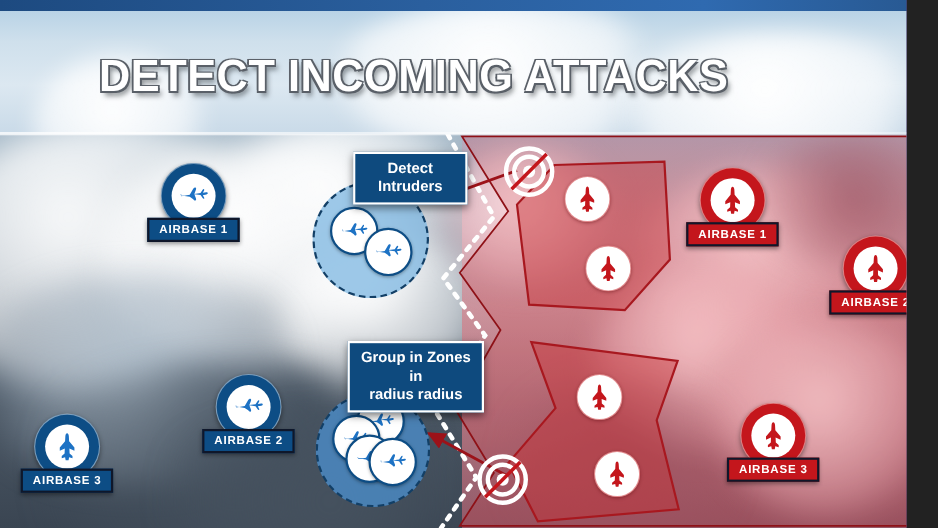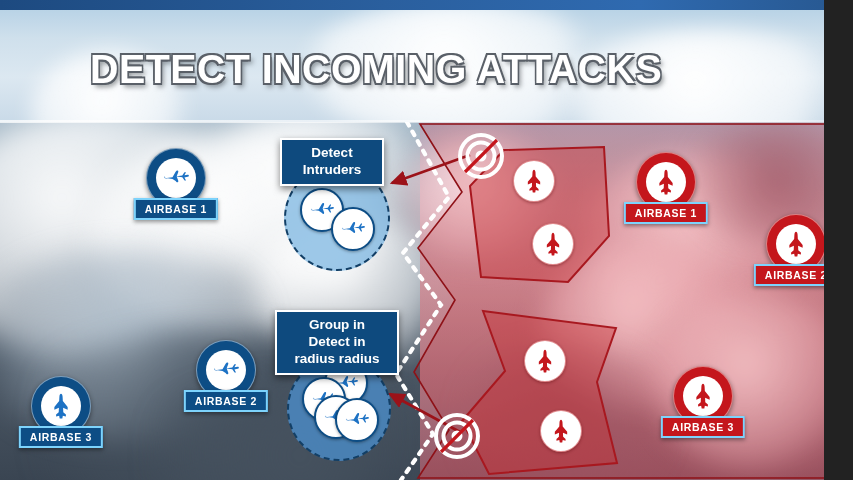--- a/index.html
+++ b/index.html
@@ -58,21 +58,21 @@
   
   .marker{position:absolute;}
   .mk-circle{position:relative;width:60px;height:60px;border-radius:50%;
     box-shadow:0 2px 5px rgba(0,0,0,.45);display:flex;align-items:center;justify-content:center;}
   .mk-circle.blue{background:#0d4d85;border:1px solid rgba(255,255,255,.45);}
   .mk-circle.red{background:#c4161c;border:1px solid rgba(255,255,255,.45);}
   .mk-inner{width:40px;height:40px;border-radius:50%;background:#fff;
     display:flex;align-items:center;justify-content:center;}
   .mk-inner svg{display:block;}
   .mk-label{position:absolute;left:50%;transform:translateX(-50%);top:50px;
-    padding:3px 9px 3px;border:2px solid #7dd3fc;
+    padding:3px 9px 3px;border:2px solid #0f172a;
     font-size:10.5px;font-weight:bold;color:#fff;letter-spacing:.7px;white-space:nowrap;
     box-shadow:0 2px 4px rgba(0,0,0,.4);}
   .mk-label.blue{background:#0d4d85;}
   .mk-label.red{background:#c4161c;}
 
   
   .zonejet{position:absolute;width:42px;height:42px;border-radius:50%;background:#fff;
     border:1px solid rgba(196,22,28,.5);display:flex;align-items:center;justify-content:center;
     box-shadow:0 1px 3px rgba(90,10,15,.45);}
 
@@ -84,21 +84,21 @@
     border:2px dashed #123f66;}
   .zone-circle.c1{background:rgba(120,180,225,.72);}
   .zone-circle.c2{background:rgba(75,140,200,.80);}
   .grpjet{position:absolute;width:44px;height:44px;border-radius:50%;background:#fff;
     border:2px solid #0d4d85;display:flex;align-items:center;justify-content:center;
     box-shadow:0 1px 3px rgba(0,0,0,.35);}
 
   
   .callout{position:absolute;background:#0e4a7e;border:2px solid #ffffff;
     color:#fff;font-size:13.5px;font-weight:bold;line-height:1.25;text-align:center;
-    padding:5px 10px;box-shadow:0 3px 7px rgba(0,0,0,.5);}
+    padding:5px 10px;box-shadow:0 3px 7px rgba(0,0,0,.5);margin-left:41px;}
   .callout span{display:block;}
 </style>
 </head>
 <body>
 
 <div id="stage">
 
   <div class="sky-base"></div>
 
   <div class="cloudmass cl-w" style="left:-70px;top:110px;width:330px;height:250px;"></div>
@@ -284,17 +284,17 @@
         <path fill="#1d72c4" d="M3.2 16.4 12 15l3.6-6.2c.6-1 1.5-1.6 2.3-1.4.7.2.9 1 .6 2L16.8 14l6.4-.9 2.2-3.3c.4-.6 1-.9 1.4-.7.4.2.4.8.1 1.4l-1.3 2.4 3.6-.5c.9-.1 1.5.3 1.5.9s-.6 1.1-1.5 1.3l-3.6.7 1.3 2.4c.3.6.3 1.2-.1 1.4-.4.2-1-.1-1.4-.7l-2.2-3.2-6.4-.9 1.7 4.6c.3 1 .1 1.8-.6 2-.8.2-1.7-.4-2.3-1.4L12 17l-8.8-1.4c-.6-.1-.9-.3-.9-.6s.3-.5.9-.6z"></path>
       </svg>
   </div>
 
   <div class="callout" style="left:280px;top:138px;width:104px;">
     <span>Detect</span>
     <span>Intruders</span>
   </div>
 
   <div class="callout" style="left:275px;top:310px;width:124px;">
-    <span>Group in Detect in</span>
+    <span>Group in Zones in</span>
     <span>radius radius</span>
   </div>
 
 </div>
 
 </body></html>

